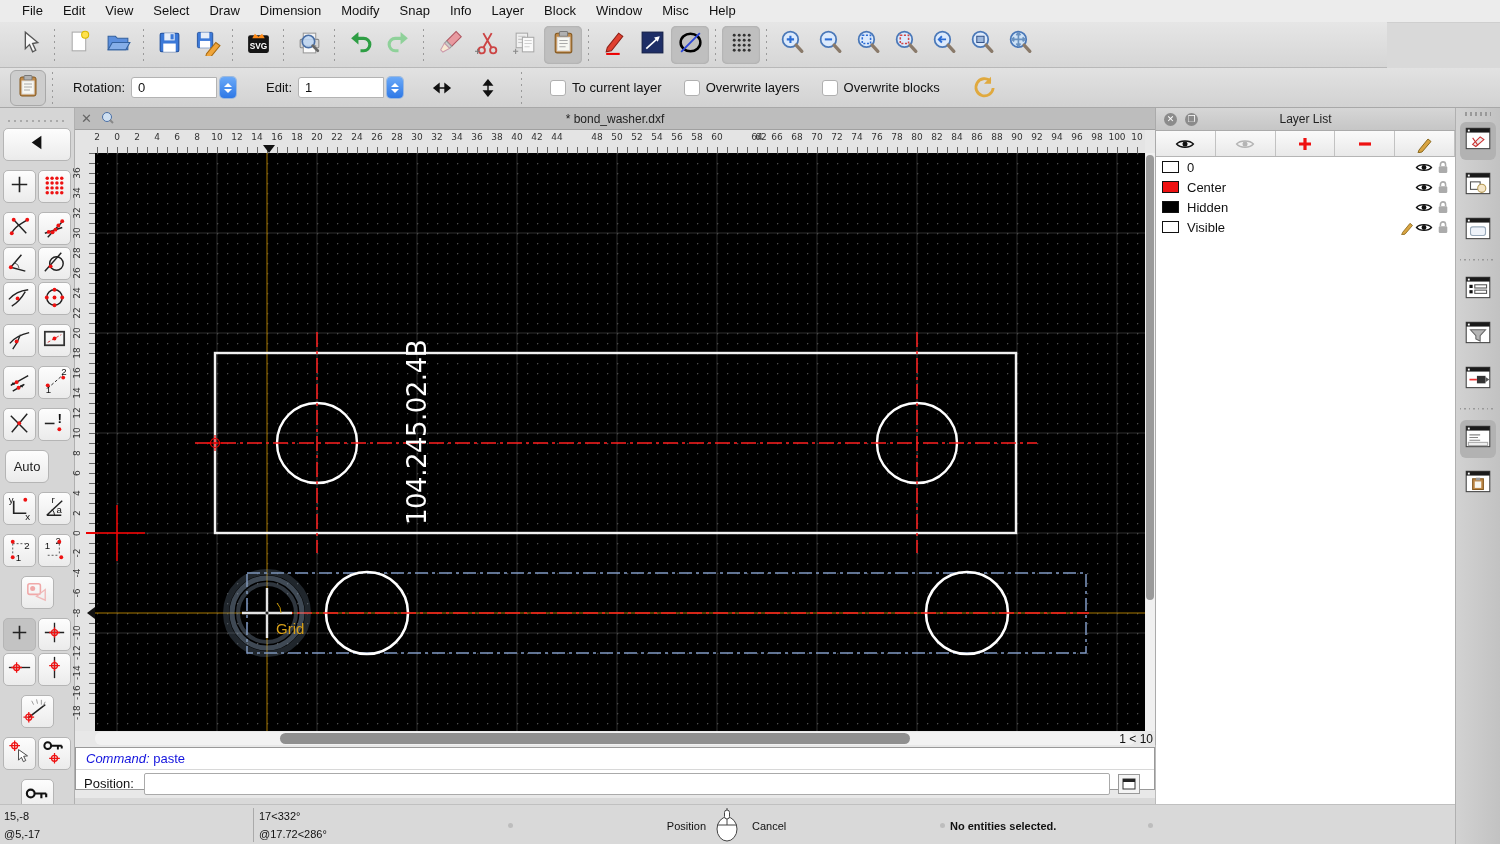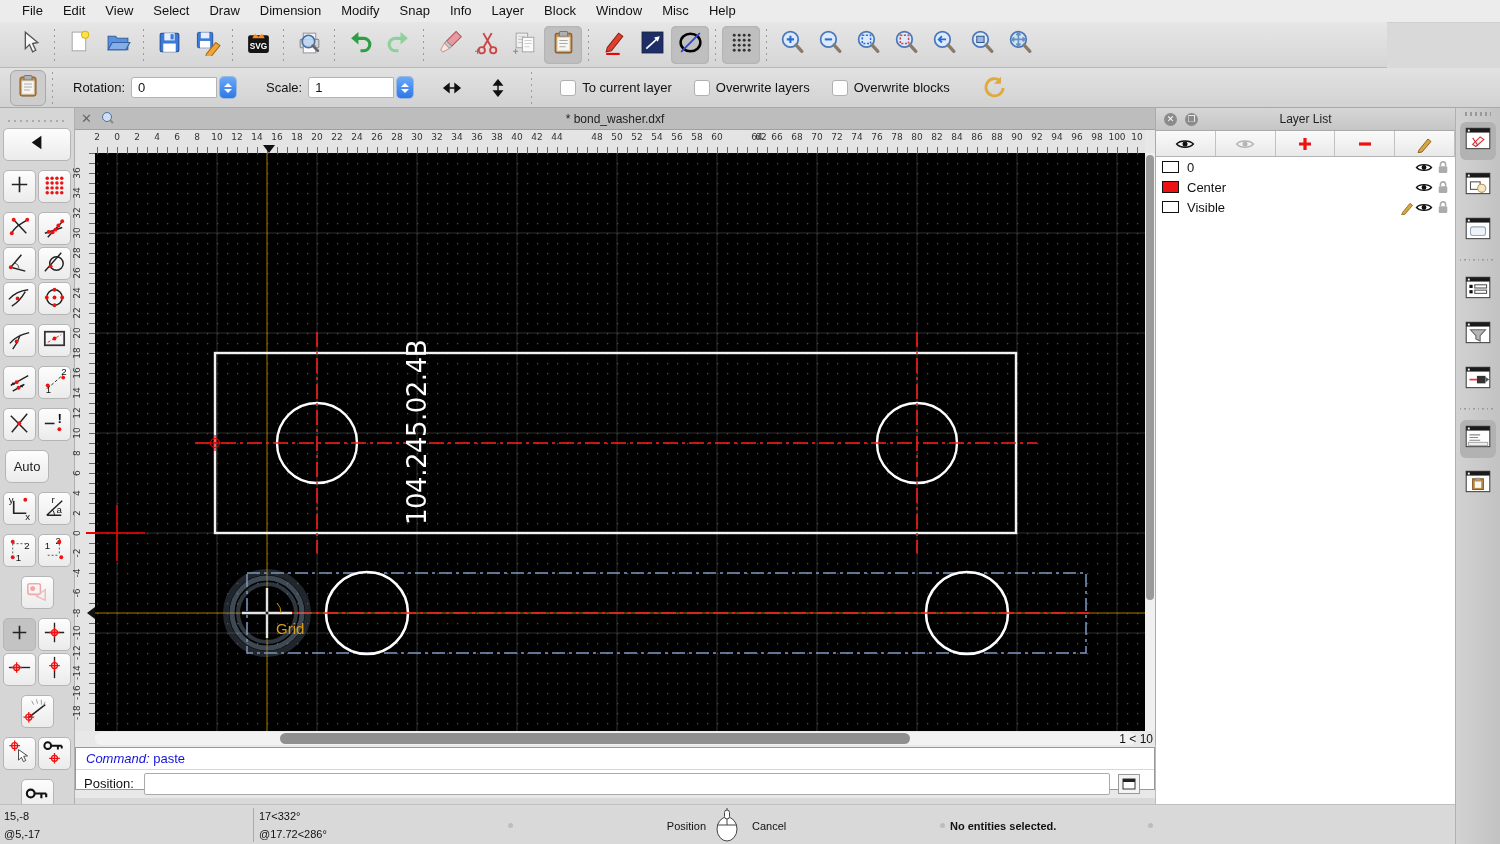--- a/index.html
+++ b/index.html
@@ -363,21 +363,21 @@
     </div>
   <div class="tb-sep"></div>
   <span class="lbl">Rotation:</span>
   <div class="spin">
     <div class="val">0</div>
     <div class="stp">
         <i class="up"></i>
         <i class="dn"></i>
       </div>
   </div>
-  <span class="lbl" style="margin-left:30px">Scale:</span>
+  <span class="lbl" style="margin-left:30px">Edit:</span>
   <div class="spin">
     <div class="val">1</div>
     <div class="stp">
         <i class="up"></i>
         <i class="dn"></i>
       </div>
   </div>
   <div class="flipbtn" style="margin-left:22px">
     <svg viewBox="0 0 24 24" width="24" height="24">
         <path d="M4 12h16M4 12l5-4v8zM20 12l-5-4v8z" fill="#111" stroke="#111" stroke-width="1.4"></path>
@@ -912,20 +912,29 @@
         </svg></div>
       <div class="lrow"><span class="sw" style="background:#ee1111"></span>
   <span class="nm">Center</span>
   <svg width="18" height="13" viewBox="0 0 24 16">
           <path d="M2 8C6 3 18 3 22 8C18 13 6 13 2 8z" fill="none" stroke="#111" stroke-width="1.8"></path>
           <circle cx="12" cy="8" r="3.2" fill="#111"></circle>
         </svg>&nbsp;<svg width="12" height="14" viewBox="0 0 14 16">
           <rect x="2" y="7" width="10" height="8" rx="1.5" fill="#ababab"></rect>
           <path d="M4 7V5a3 3 0 0 1 6 0v2" fill="none" stroke="#ababab" stroke-width="1.8"></path>
         </svg></div>
+      <div class="lrow"><span class="sw" style="background:#000000"></span>
+  <span class="nm">Hidden</span>
+  <svg width="18" height="13" viewBox="0 0 24 16">
+          <path d="M2 8C6 3 18 3 22 8C18 13 6 13 2 8z" fill="none" stroke="#111" stroke-width="1.8"></path>
+          <circle cx="12" cy="8" r="3.2" fill="#111"></circle>
+        </svg>&nbsp;<svg width="12" height="14" viewBox="0 0 14 16">
+          <rect x="2" y="7" width="10" height="8" rx="1.5" fill="#ababab"></rect>
+          <path d="M4 7V5a3 3 0 0 1 6 0v2" fill="none" stroke="#ababab" stroke-width="1.8"></path>
+        </svg></div>
       <div class="lrow"><span class="sw" style="background:#ffffff"></span>
   <span class="nm">Visible</span>
   <svg width="15" height="15" viewBox="0 0 18 18">
           <path d="M3 15l9-11 3 2.5L6 17l-4 .8z" fill="#d9a441" stroke="#8a6a20"></path>
         </svg><svg width="18" height="13" viewBox="0 0 24 16">
           <path d="M2 8C6 3 18 3 22 8C18 13 6 13 2 8z" fill="none" stroke="#111" stroke-width="1.8"></path>
           <circle cx="12" cy="8" r="3.2" fill="#111"></circle>
         </svg>&nbsp;<svg width="12" height="14" viewBox="0 0 14 16">
           <rect x="2" y="7" width="10" height="8" rx="1.5" fill="#ababab"></rect>
           <path d="M4 7V5a3 3 0 0 1 6 0v2" fill="none" stroke="#ababab" stroke-width="1.8"></path>

